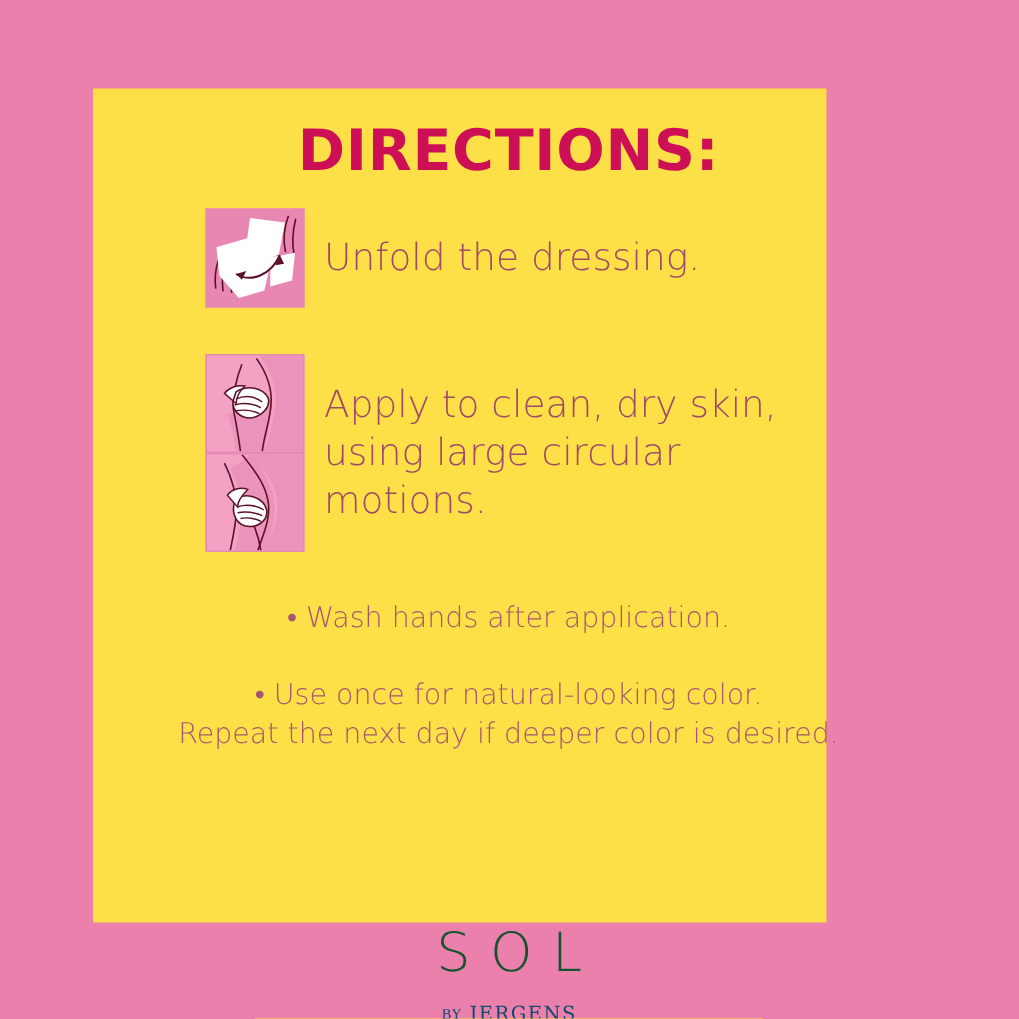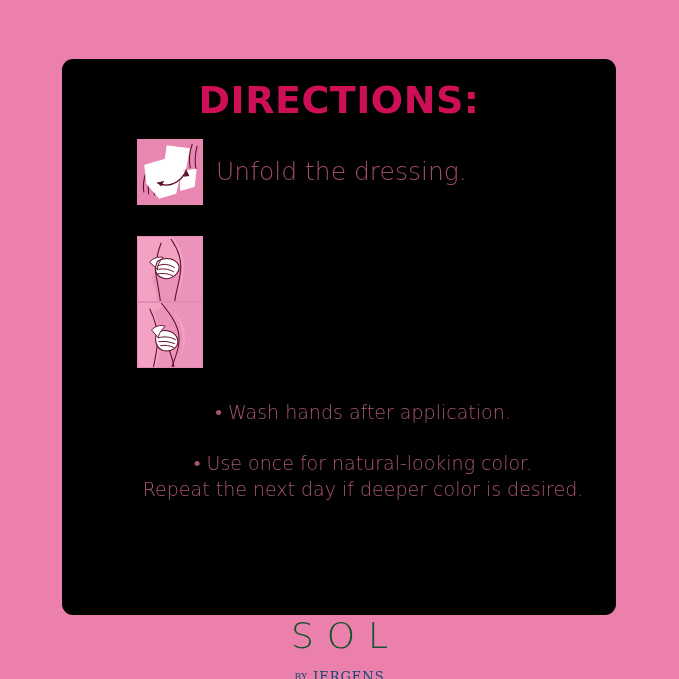--- a/index.html
+++ b/index.html
@@ -13,24 +13,23 @@
     font-family: "Liberation Sans", sans-serif;
     overflow: hidden;
     position: relative;
   }
 
   
   #panel {
     position: absolute;
     left: 62px;
     top: 59px;
-    width: 554px;
+    width: 489px;
     height: 556px;
-    background: #000000;
-    border-radius: 11px;
+    background: #fde047;
   }
 
   
   #title {
     position: absolute;
     left: 0;
     top: 22px;
     width: 554px;
     text-align: center;
     font-family: "DejaVu Sans", sans-serif;
@@ -87,21 +86,20 @@
     position: absolute;
     left: 0;
     top: 340px;
     width: 554px;
     text-align: center;
     font-family: "DejaVu Sans", sans-serif;
     font-weight: 300;
     font-size: 19px;
     line-height: 1.38;
     color: #a8566f;
-    padding-left: 24px;
   }
   .bullet-block { white-space: pre-line; margin-bottom: 25px; }
   .bullet-block:last-child { margin-bottom: 0; }
 
   
   #logo {
     position: absolute;
     left: 0;
     top: 618px;
     width: 679px;
@@ -196,20 +194,22 @@
           <path d="M20 30 C29 26 39 30 41 38 C42 46 34 51 26 49 C19 47 16 38 20 30 Z" fill="none" stroke="#5c1029" stroke-width="1.1"></path>
 
           <path d="M21 36 C27 34 34 35 39 38" stroke="#5c1029" stroke-width="1" fill="none"></path>
           <path d="M21 40 C27 39 33 40 38 42" stroke="#5c1029" stroke-width="1" fill="none"></path>
           <path d="M23 44 C28 43 33 44 37 46" stroke="#5c1029" stroke-width="1" fill="none"></path>
           <path d="M14 28 C17 24 23 22 28 24 C24 28 21 32 21 36 Z" fill="#ffffff" stroke="#5c1029" stroke-width="1"></path>
         </svg>
       </div>
 
     </div>
+    <div class="step-text">Apply to clean, dry skin,
+using large circular motions.</div>
   </div>
 
   <div id="bullets">
     <div class="bullet-block">• Wash hands after application.</div>
     <div class="bullet-block">• Use once for natural-looking color.
 Repeat the next day if deeper color is desired.</div>
   </div>
 
 </div>
 

